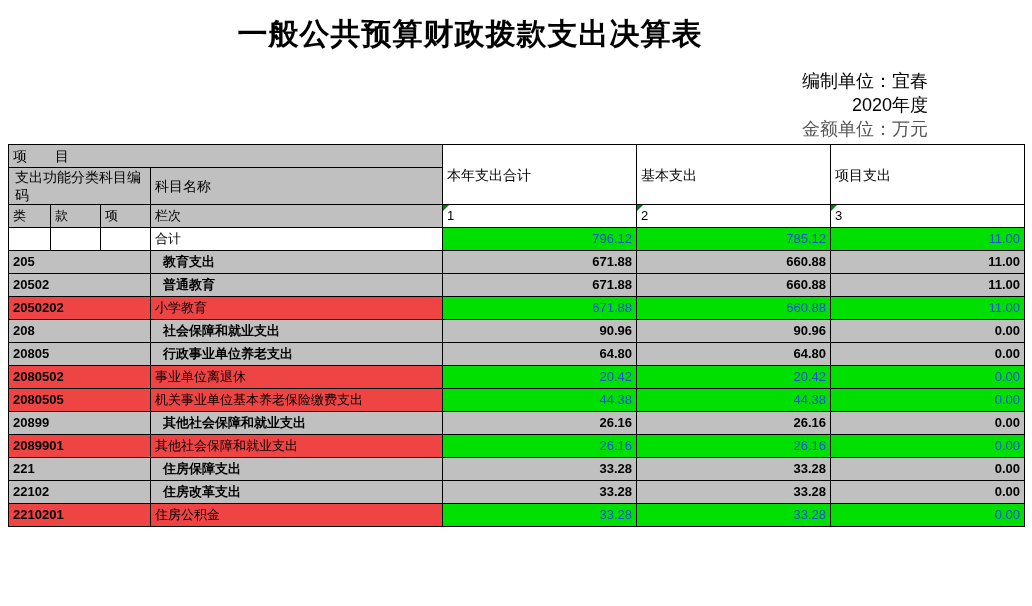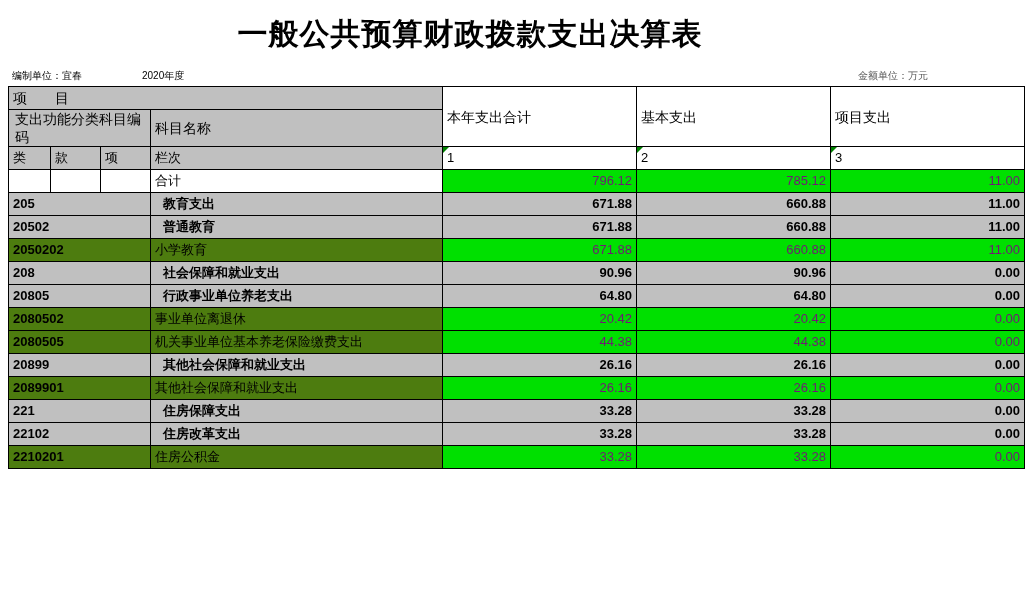--- a/index.html
+++ b/index.html
@@ -33,22 +33,23 @@
   .meta-right {
     text-align: right;
     font-size: 14px;
     color: #555555;
     padding-right: 4px;
     line-height: 20px;
   }
   .meta-row {
     display: flex;
     align-items: flex-end;
-    font-size: 10px;
+    font-size: 18px;
     padding: 4px 4px 3px 4px;
+    flex-direction: column;
   }
   .meta-unit {
     white-space: nowrap;
   }
   .meta-year {
     margin-left: 60px;
     white-space: nowrap;
   }
   .meta-spacer {
     flex: 1 1 auto;
@@ -81,25 +82,25 @@
   .hdr-cell {
     background: #c0c0c0;
   }
   .total-row td {
     height: 21px;
   }
   .gray-row {
     background: #c0c0c0;
   }
   .light-blue {
-    background: #4d7c0f;
+    background: #ef4444;
   }
   .val-green {
     background: #00e000;
-    color: #701a75;
+    color: #1d4ed8;
     text-align: right;
   }
   .val-plain {
     text-align: right;
     font-weight: bold;
   }
   .code-cell {
     font-weight: bold;
     padding-left: 4px;
   }

